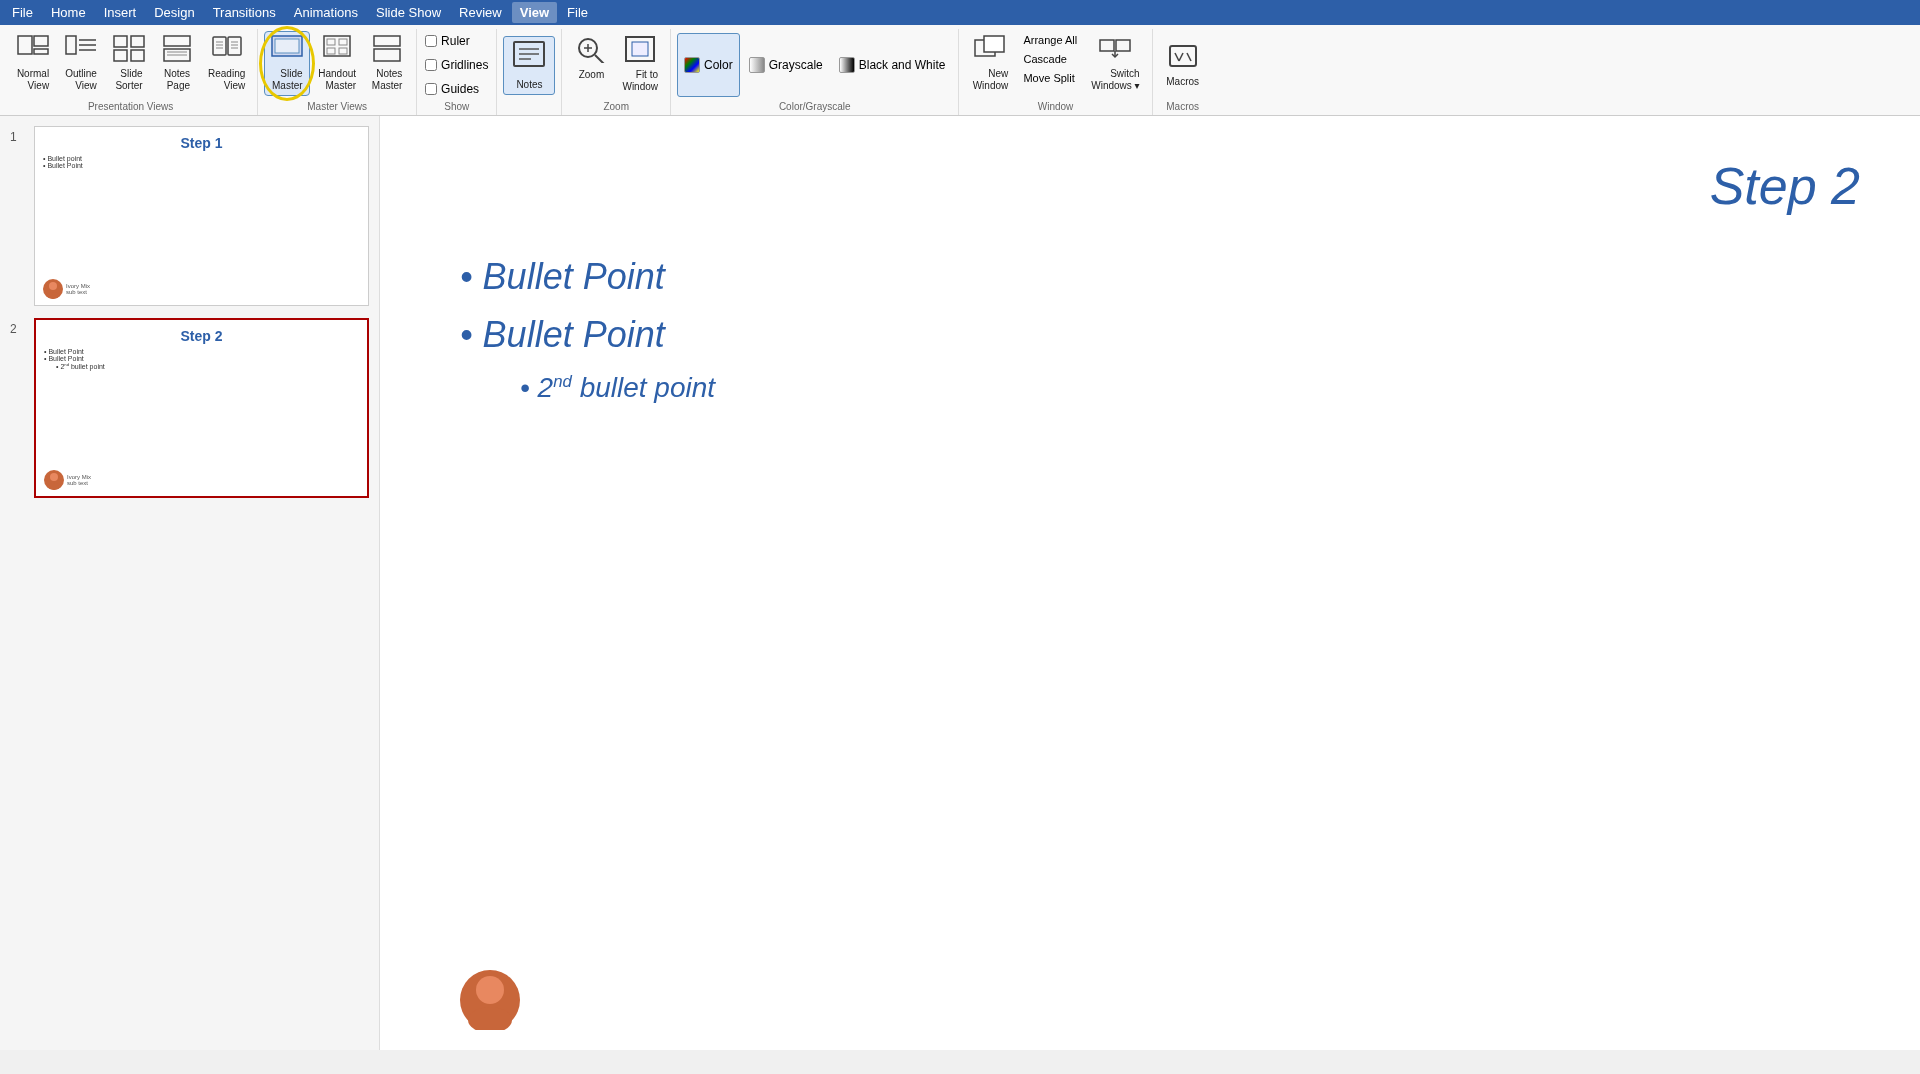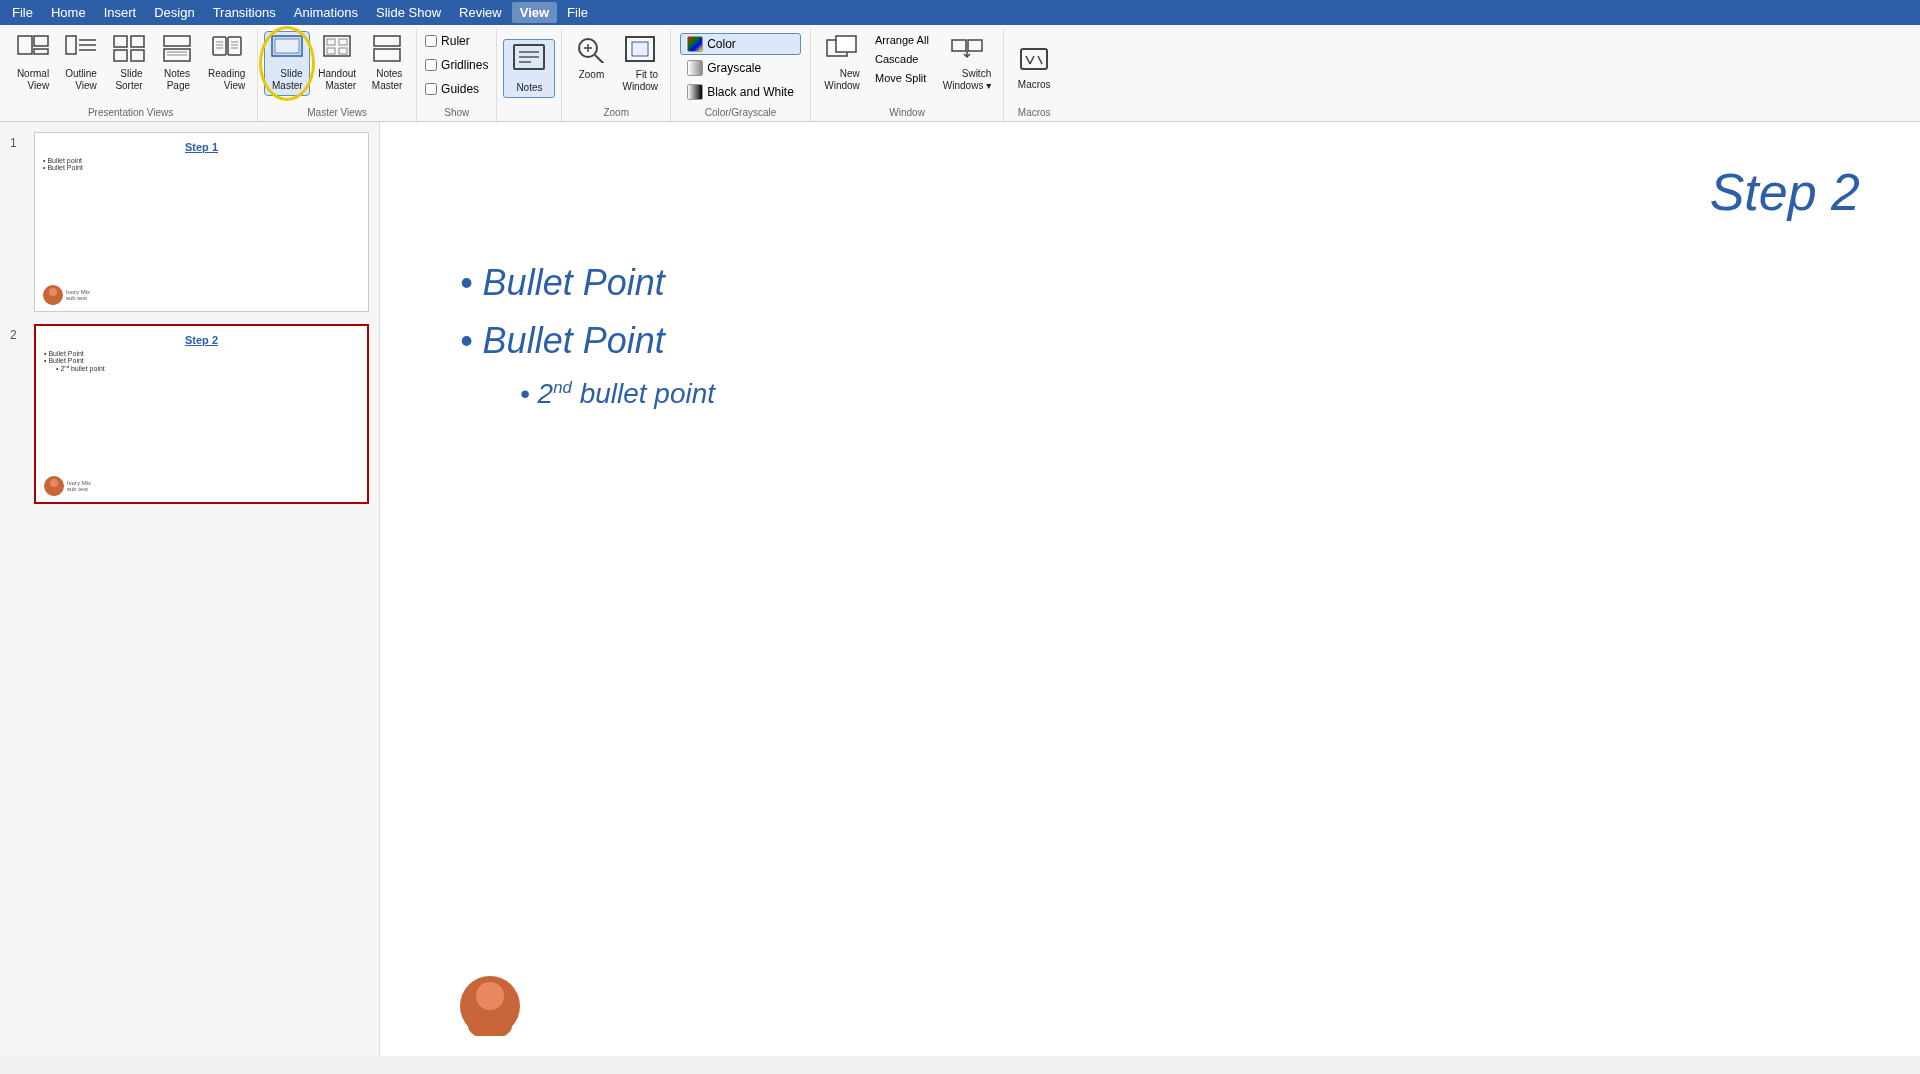--- a/index.html
+++ b/index.html
@@ -168,26 +168,25 @@
     .slide-thumb {
       border: 1px solid #ccc;
       background: white;
       flex: 1;
       height: 180px;
       position: relative;
       overflow: hidden;
     }
     .slide-thumb.selected { border: 2px solid #a00; }
     .slide-title-text {
-      font-size: 11px;
+      font-size: 14px;
       color: #2d5fa8;
       text-align: center;
       padding: 8px 4px 2px;
       font-weight: 600;
-      text-decoration: underline;
     }
     .bullet-text {
       font-size: 7px;
       color: #333;
       padding: 2px 8px;
     }
     .avatar-area {
       position: absolute;
       bottom: 6px;
       left: 8px;
@@ -449,21 +448,21 @@
               </svg>
           </span>
           <span class="label">Fit to<br>Window</span>
         </div>
       </div>
       <div class="ribbon-group-label" style="visibility:hidden;">Zoom</div>
       <div class="ribbon-group-label" style="margin-top:-14px;">Zoom</div>
     </div>
 
     <div class="ribbon-group" style="min-width:140px;">
-      <div style="display:flex; flex-direction:column; gap:2px; padding:4px 0; flex:1;">
+      <div style="display:flex; flex-direction:row; gap:2px; padding:4px 0; flex:1;">
         <div class="color-btn active">
           <div class="color-swatch" style="background: linear-gradient(135deg, red 0%, green 33%, blue 66%, yellow 100%);"></div>
           <span>Color</span>
         </div>
         <div class="color-btn">
           <div class="color-swatch" style="background: linear-gradient(to right, #fff, #888);"></div>
           <span>Grayscale</span>
         </div>
         <div class="color-btn">
           <div class="color-swatch" style="background: linear-gradient(to right, #fff, #000);"></div>

